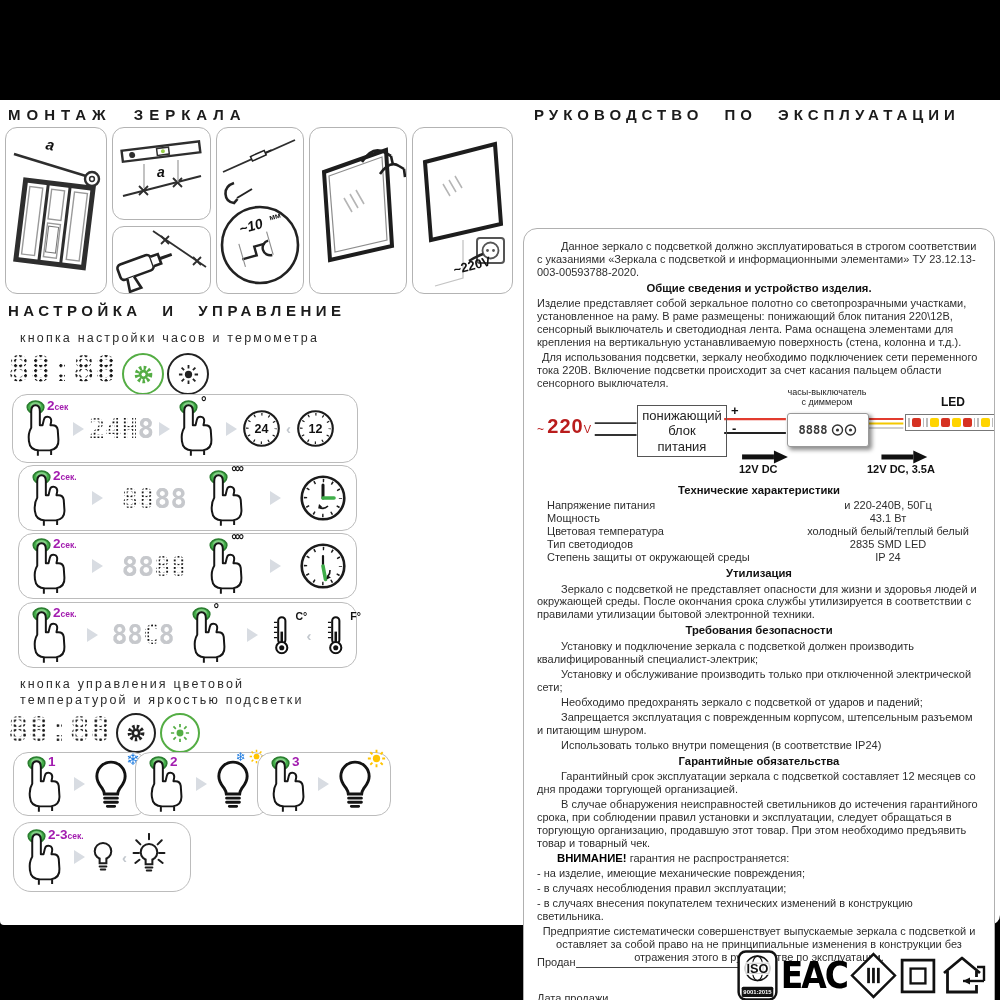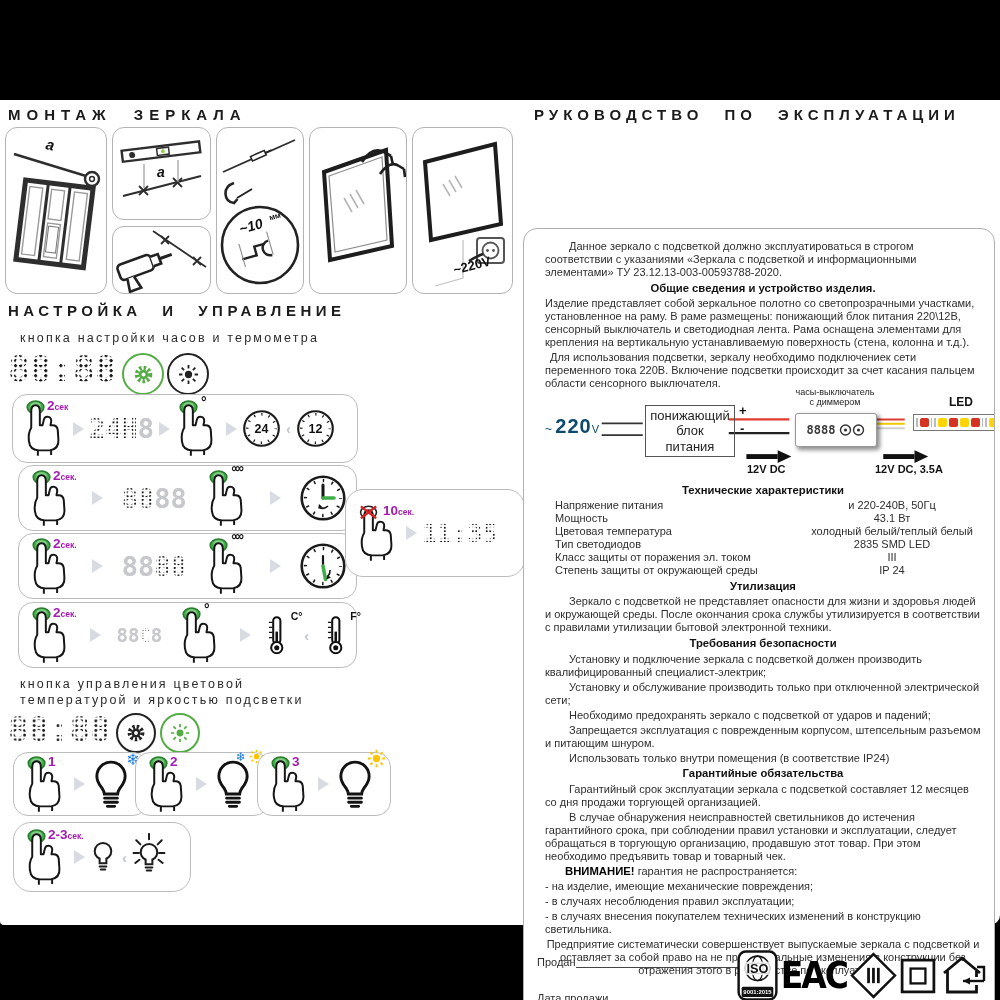--- a/index.html
+++ b/index.html
@@ -56,34 +56,34 @@
   .tlabel{position:absolute;right:-14px;top:-3px;font-size:10.5px;font-weight:700;color:#111;}
   .bulbwrap{position:relative;width:42px;height:52px;flex:0 0 auto;}
   .deco-snow{position:absolute;right:-8px;top:-8px;font-family:"DejaVu Sans",sans-serif;font-size:16px;color:#1f7ce0;font-weight:700;}
   .deco-snow.sm{font-size:12px;right:8px;top:-8px;}
   .deco-sun{position:absolute;right:-10px;top:-9px;}
   .sbulb{position:relative;width:27px;height:36px;flex:0 0 auto;}
 
   
   .docbox{position:absolute;left:523px;top:128px;width:472px;height:797px;border:1.6px solid #b0b0b0;
           border-radius:14px;background:#fff;box-sizing:border-box;padding:9px 13px 80px 13px;overflow:hidden;}
-  .docbox .flow{font-size:11px;line-height:1.18;color:#2e2e2e;margin-left:8px;}
+  .docbox .flow{font-size:11px;line-height:1.18;color:#2e2e2e;}
   .flow p{margin:2px 0;}
   .flow p.ind{text-indent:24px;}
   .flow .h{font-weight:700;text-align:center;font-size:11.3px;margin:3px 0 2px;color:#111;}
   .spec{display:flex;padding-left:10px;}
   .spec .l{width:248px;flex:0 0 auto;}
   .spec .v{flex:1;text-align:center;}
   .attn b{font-size:11.3px;color:#000;}
   .closing{text-align:center;margin-top:3px;}
 
   
   .diag{position:relative;height:88px;margin:3px 0 1px;}
   .d-abs{position:absolute;white-space:pre-line;}
-  .mains{left:0;top:22px;font-size:12px;color:#0c4a6e;text-align:right;}
+  .mains{left:0;top:22px;font-size:12px;color:#b91c1c;text-align:right;}
   .mains b{font-size:20px;letter-spacing:1px;}
   .psu{left:100px;top:12px;width:88px;height:50px;border:1.4px solid #555;display:flex;align-items:center;justify-content:center;
        text-align:center;font-size:13px;line-height:1.2;color:#222;}
   .pm{font-size:13px;font-weight:700;color:#111;}
   .timercap{left:218px;top:-5px;width:144px;text-align:center;font-size:9px;line-height:1.1;color:#222;}
   .timerbox{left:250px;top:20px;width:80px;height:32px;border:1px solid #999;border-radius:3px;background:#fff;
             box-shadow:2.5px 2.5px 4px rgba(0,0,0,.45);display:flex;align-items:center;justify-content:center;gap:4px;}
   .timerdisp{font-family:"DejaVu Sans Mono",monospace;font-weight:700;font-size:12px;color:#3a3a3a;letter-spacing:0;}
   .vlabel{font-size:11px;font-weight:700;color:#111;}
   .ledlabel{left:404px;top:2px;font-size:12px;font-weight:700;color:#111;}
@@ -355,40 +355,30 @@
             <use href="#sym-hand-g"></use>
           </svg>
         <span class="pmark">°°°</span>
       </div>
       <div class="tri"></div>
       <svg width="48" height="48" viewBox="0 0 48 48">
           <use href="#sym-clock-m"></use>
         </svg>
     </div>
 
-    <div class="irow" style="left:345px;top:389px;width:160px;height:86px;border-radius:18px;">
-      <div class="hand">
-        <svg class="h" viewBox="0 0 60 86">
-            <use href="#sym-hand-x"></use>
-          </svg>
-        <span class="plabel" style="left:28px;"><b>10</b><span>сек.</span></span>
-      </div>
-      <div class="tri"></div>
-      <div class="dm" style="font-size:25px;"><span class="seg">11:35</span></div>
-    </div>
 
     <div class="irow" style="left:18px;top:502px;width:319px;height:64px;justify-content:space-between;">
       <div class="hand">
         <svg class="h" viewBox="0 0 60 86">
             <use href="#sym-hand-g"></use>
           </svg>
         <span class="plabel"><b>2</b><span>сек.</span></span>
       </div>
       <div class="tri"></div>
-      <div class="dm" style="font-size:19px;"><span class="seg ft">88</span><span class="seg">C</span><span class="seg ft">8</span></div>
+      <div class="dm" style="font-size:26px;"><span class="seg ft">88</span><span class="seg">C</span><span class="seg ft">8</span></div>
       <div class="hand">
         <svg class="h" viewBox="0 0 60 86">
             <use href="#sym-hand-g"></use>
           </svg>
         <span class="pmark">°</span>
       </div>
       <div class="tri"></div>
       <div class="thermo">
         <svg width="22" height="44" viewBox="0 0 26 46">
             <use href="#sym-thermo"></use>
@@ -559,24 +549,20 @@
           </div>
         <div class="spec">
             <span class="l">Цветовая температура</span>
             <span class="v">холодный белый/теплый белый</span>
           </div>
         <div class="spec">
             <span class="l">Тип светодиодов</span>
             <span class="v">2835 SMD LED</span>
           </div>
         <div class="spec">
-            <span class="l">Класс защиты от поражения эл. током</span>
-            <span class="v">III</span>
-          </div>
-        <div class="spec">
             <span class="l">Степень защиты от окружающей среды</span>
             <span class="v">IP 24</span>
           </div>
 
         <div class="h">Утилизация</div>
         <p class="ind">Зеркало с подсветкой не представляет опасности для жизни и здоровья людей и окружающей среды. После окончания срока службы утилизируется в соответствии с правилами утилизации бытовой электронной техники.</p>
 
         <div class="h">Требования безопасности</div>
         <p class="ind">Установку и подключение зеркала с подсветкой должен производить квалифицированный специалист-электрик;</p>
         <p class="ind">Установку и обслуживание производить только при отключенной электрической сети;</p>

